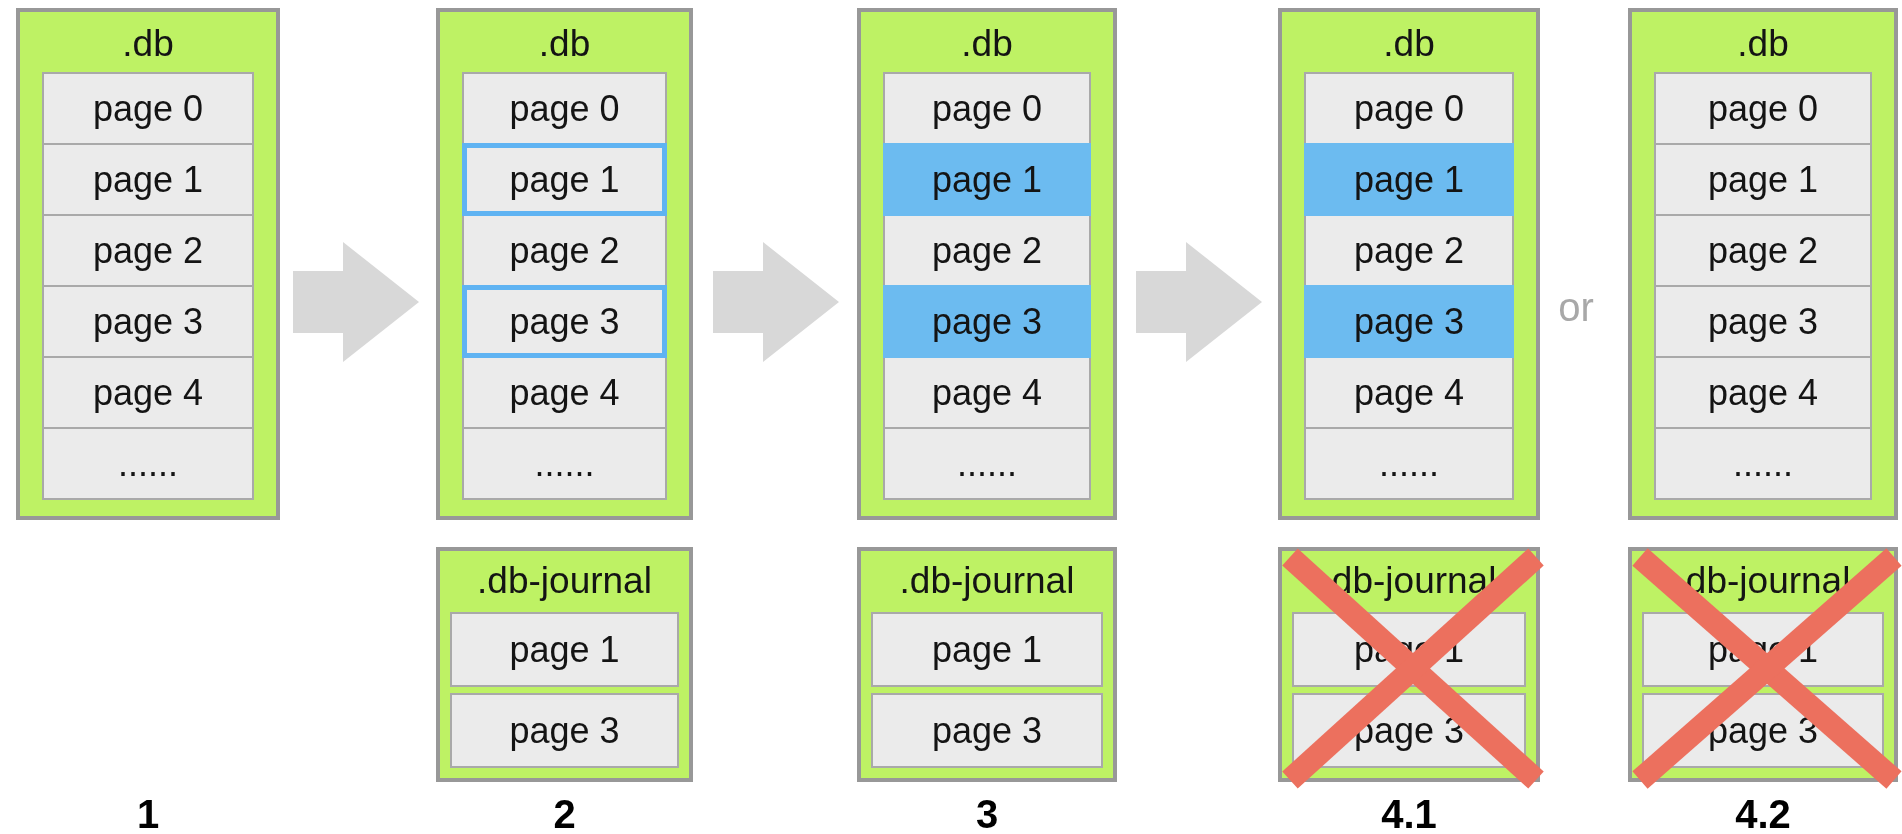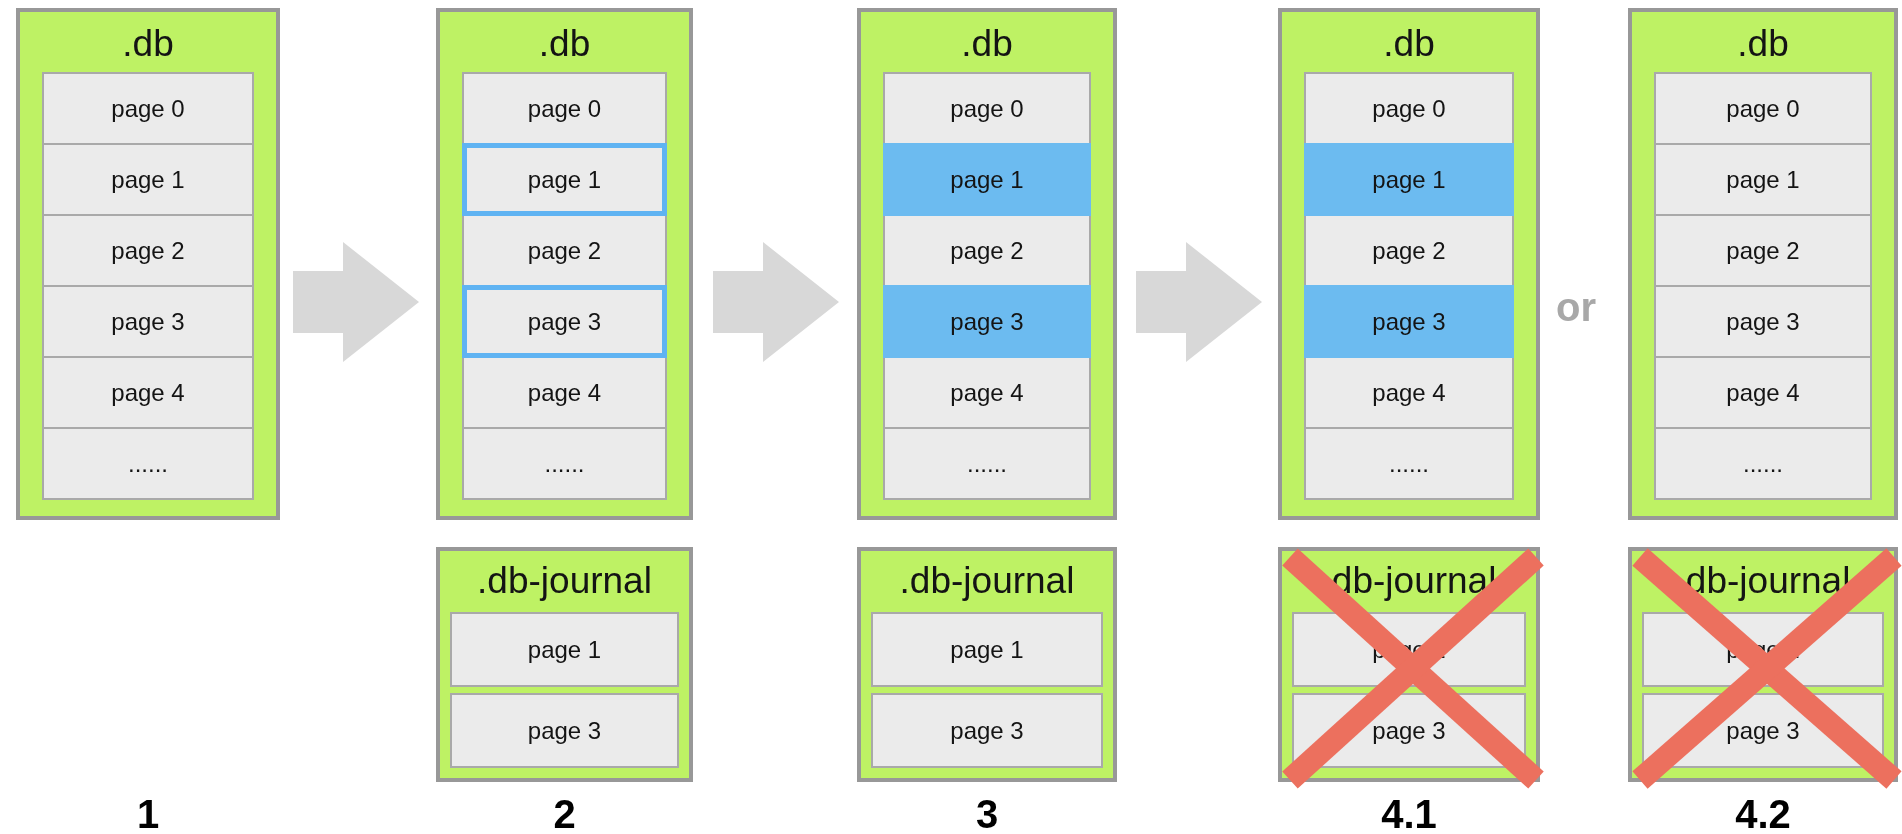--- a/index.html
+++ b/index.html
@@ -22,35 +22,35 @@
   .journal-box{top:547px; height:235px; padding:0 10px;}
   .file-title{
     height:60px; line-height:64px; text-align:center;
     font-size:37px; color:var(--text); white-space:nowrap;
   }
   .journal-box .file-title{height:58px; line-height:60px;}
   .cell{
     position:relative; box-sizing:border-box; height:73px;
     background:var(--cell-bg); border:2px solid var(--cell-border);
     display:flex; align-items:center; justify-content:center;
-    font-size:24px; color:var(--text);
+    font-size:36px; color:var(--text);
   }
   .db-cells .cell + .cell{margin-top:-2px;}
   .cell.hl-outline{border:5px solid var(--hl-border); z-index:2;}
   .cell.hl-fill{background:var(--hl-fill); border-color:var(--hl-fill); z-index:1;}
   .journal-cells{margin-top:3px;}
   .journal-cells .cell{height:75px; margin-bottom:6px;}
   .step-label{
     position:absolute; top:792px; left:0; right:0; text-align:center;
     font-size:40px; font-weight:bold; color:#000;
   }
   .arrow-icon{position:absolute; top:242px; width:126px; height:120px;}
   .or-label{
     position:absolute; top:285px; left:1540px; width:72px; text-align:center;
-    font-size:40px; font-weight:bold; color:var(--or-text);
+    font-size:40px; font-weight:normal; color:var(--or-text);
   }
   .cross-icon{
     position:absolute; left:-10px; top:-10px; z-index:3; pointer-events:none;
   }
 </style>
 </head>
 <body>
 
 <div class="canvas">
 

